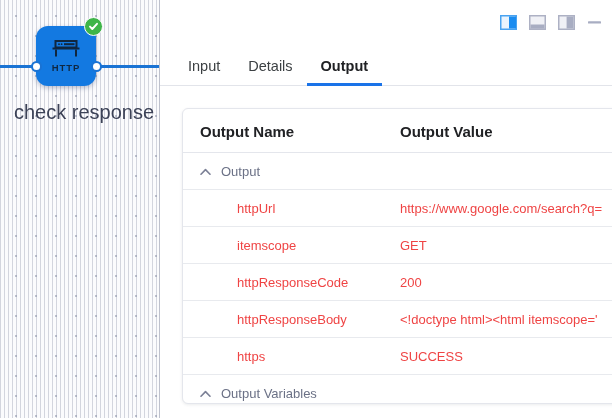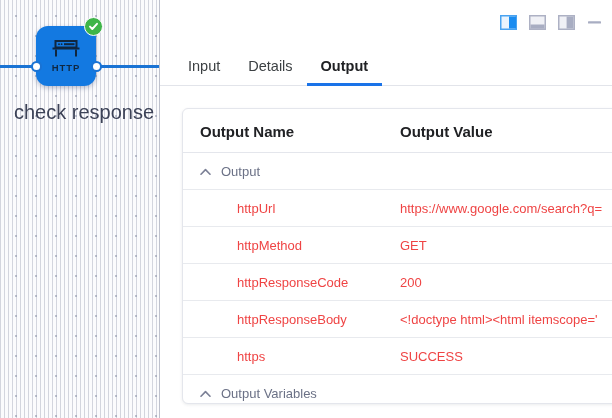--- a/index.html
+++ b/index.html
@@ -303,21 +303,21 @@
                   <span class="group-label">Output</span>
                 </span>
               </td>
             </tr>
 
             <tr>
               <td class="cell-name">httpUrl</td>
               <td class="cell-value">https://www.google.com/search?q=</td>
             </tr>
             <tr>
-              <td class="cell-name">httpMethod</td>
+              <td class="cell-name">itemscope</td>
               <td class="cell-value">GET</td>
             </tr>
             <tr>
               <td class="cell-name">httpResponseCode</td>
               <td class="cell-value">200</td>
             </tr>
             <tr>
               <td class="cell-name">httpResponseBody</td>
               <td class="cell-value">&lt;!doctype html&gt;&lt;html itemscope='</td>
             </tr>

